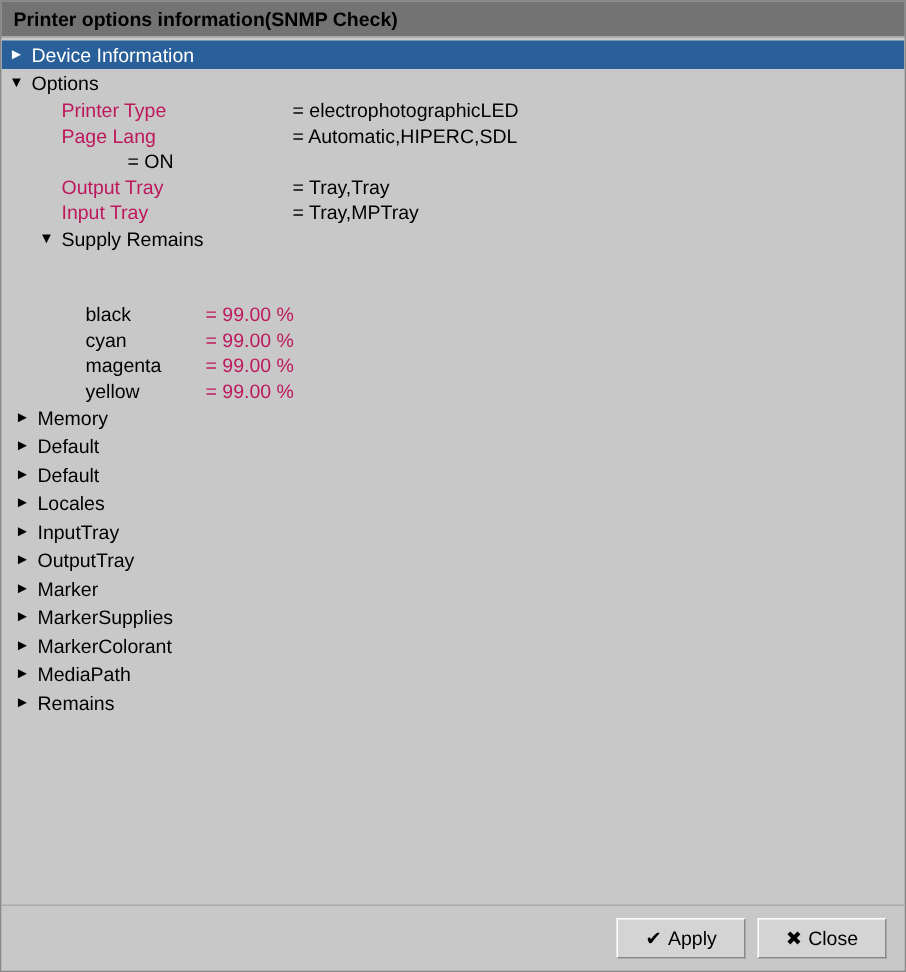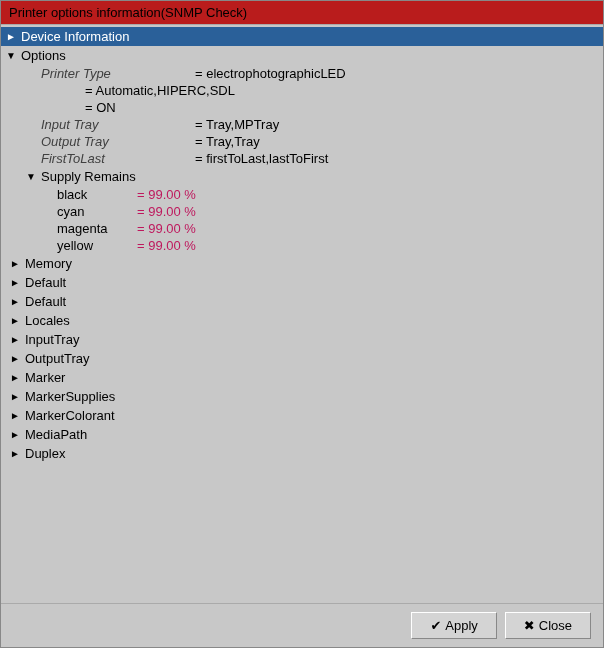--- a/index.html
+++ b/index.html
@@ -21,25 +21,26 @@
     .window {
       width: 604px;
       height: 648px;
       background: #c8c8c8;
       border: 1px solid #888;
       display: flex;
       flex-direction: column;
     }
 
     .title-bar {
-      background: #b91c1c;
+      background: #737373;
       padding: 4px 8px;
       font-size: 13px;
       color: #000;
       border-bottom: 1px solid #aaa;
+      font-weight: bold;
     }
 
     .content-area {
       flex: 1;
       display: flex;
       flex-direction: column;
       overflow: hidden;
     }
 
     .tree-container {
@@ -113,22 +114,21 @@
       font-size: 10px;
     }
 
     .property-row {
       display: flex;
       padding: 1px 4px 1px 20px;
     }
 
     .prop-name {
       width: 110px;
-      color: #404040;
-      font-style: italic;
+      color: #be185d;
     }
 
     .prop-value {
       color: #000;
       margin-left: 44px;
     }
 
     .supply-row {
       display: flex;
       padding: 1px 4px 1px 20px;
@@ -205,44 +205,41 @@
         <span class="label">Options</span>
       </div>
       <div class="section-body">
 
         <div id="options-props">
             <div class="property-row">
               <span class="prop-name">Printer Type</span>
               <span class="prop-value">= electrophotographicLED</span>
             </div>
             <div class="property-row">
+              <span class="prop-name">Page Lang</span>
               <span class="prop-value">= Automatic,HIPERC,SDL</span>
             </div>
             <div class="property-row">
               <span class="prop-value">= ON</span>
+            </div>
+            <div class="property-row">
+              <span class="prop-name">Output Tray</span>
+              <span class="prop-value">= Tray,Tray</span>
             </div>
             <div class="property-row">
               <span class="prop-name">Input Tray</span>
               <span class="prop-value">= Tray,MPTray</span>
-            </div>
-            <div class="property-row">
-              <span class="prop-name">Output Tray</span>
-              <span class="prop-value">= Tray,Tray</span>
-            </div>
-            <div class="property-row">
-              <span class="prop-name">FirstToLast</span>
-              <span class="prop-value">= firstToLast,lastToFirst</span>
             </div>
           </div>
 
         <div class="subsection-header">
           <span class="arrow">▼</span>
           <span class="label">Supply Remains</span>
         </div>
-        <div id="supply-items" style="padding-left:16px;">
+        <div id="supply-items" style="padding-left:16px;margin-top:32px;">
             <div class="supply-row">
               <span class="supply-name">black</span>
               <span class="supply-value">= 99.00 %</span>
             </div>
             <div class="supply-row">
               <span class="supply-name">cyan</span>
               <span class="supply-value">= 99.00 %</span>
             </div>
             <div class="supply-row">
               <span class="supply-name">magenta</span>
@@ -291,21 +288,21 @@
           <div class="collapsed-section">
             <span class="arrow">►</span>
             <span>MarkerColorant</span>
           </div>
           <div class="collapsed-section">
             <span class="arrow">►</span>
             <span>MediaPath</span>
           </div>
           <div class="collapsed-section">
             <span class="arrow">►</span>
-            <span>Duplex</span>
+            <span>Remains</span>
           </div>
         </div>
 
     </div>
   </div>
 
   <div class="button-bar">
     <button class="btn">
       <span>✔</span>
       <span>Apply</span>

